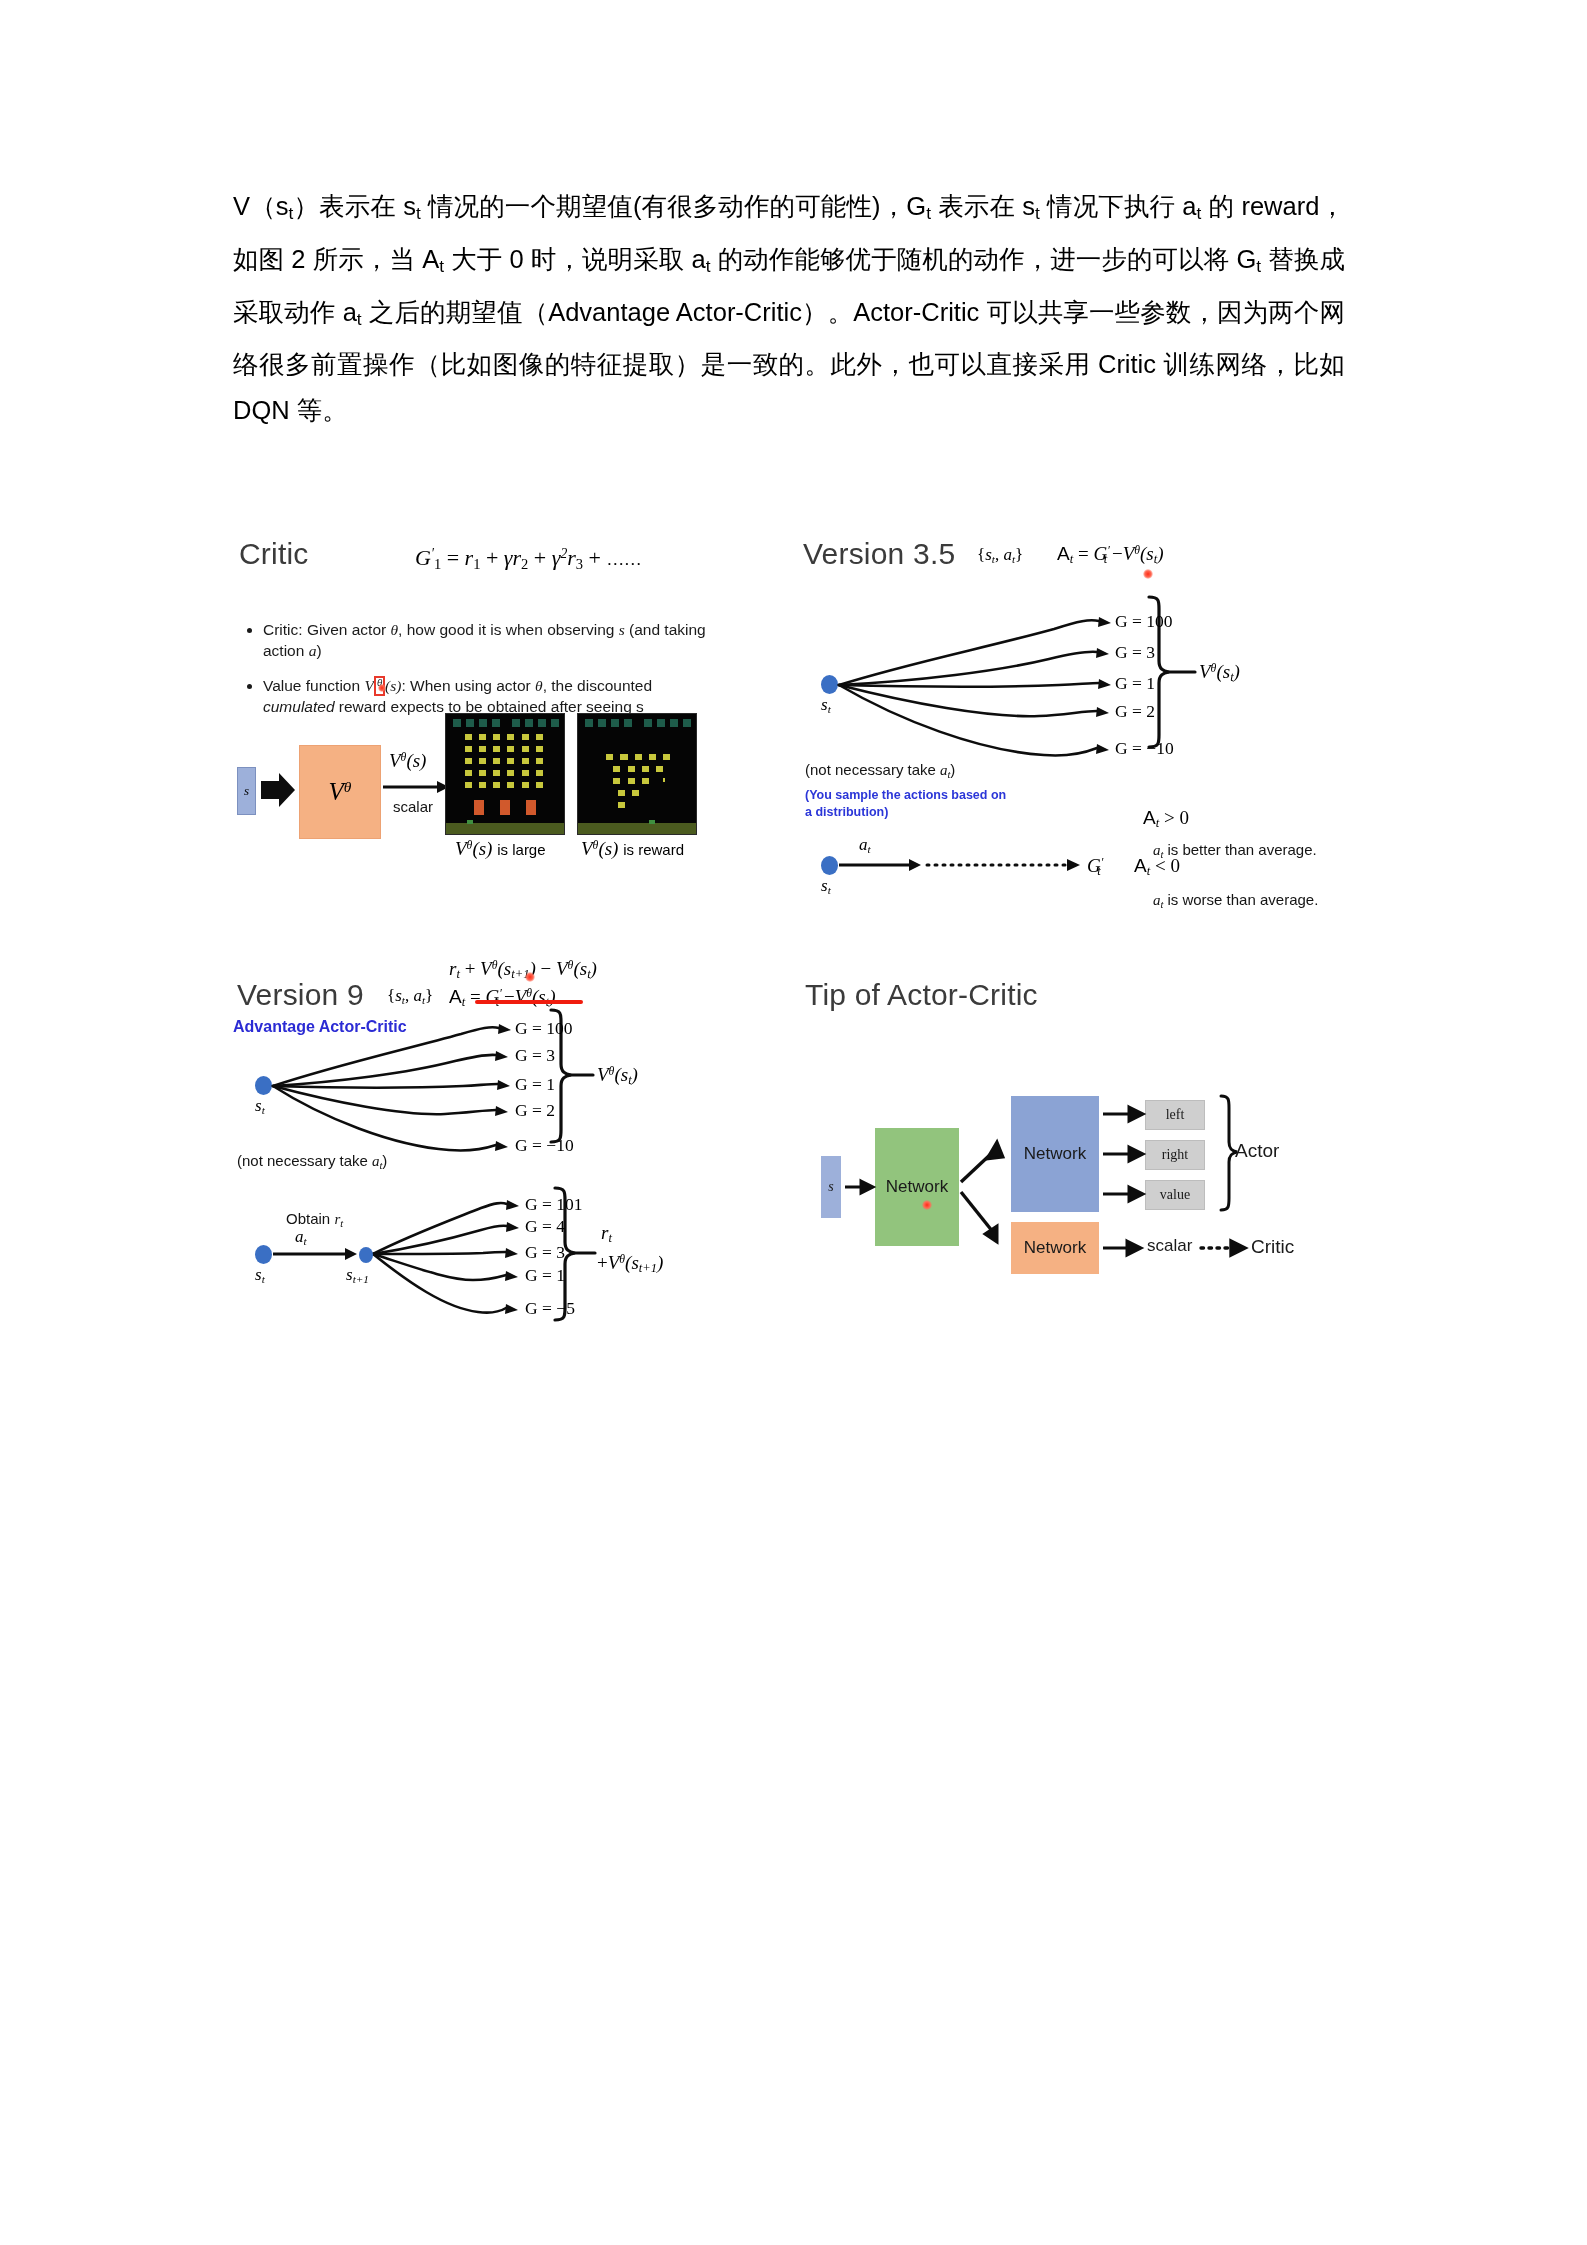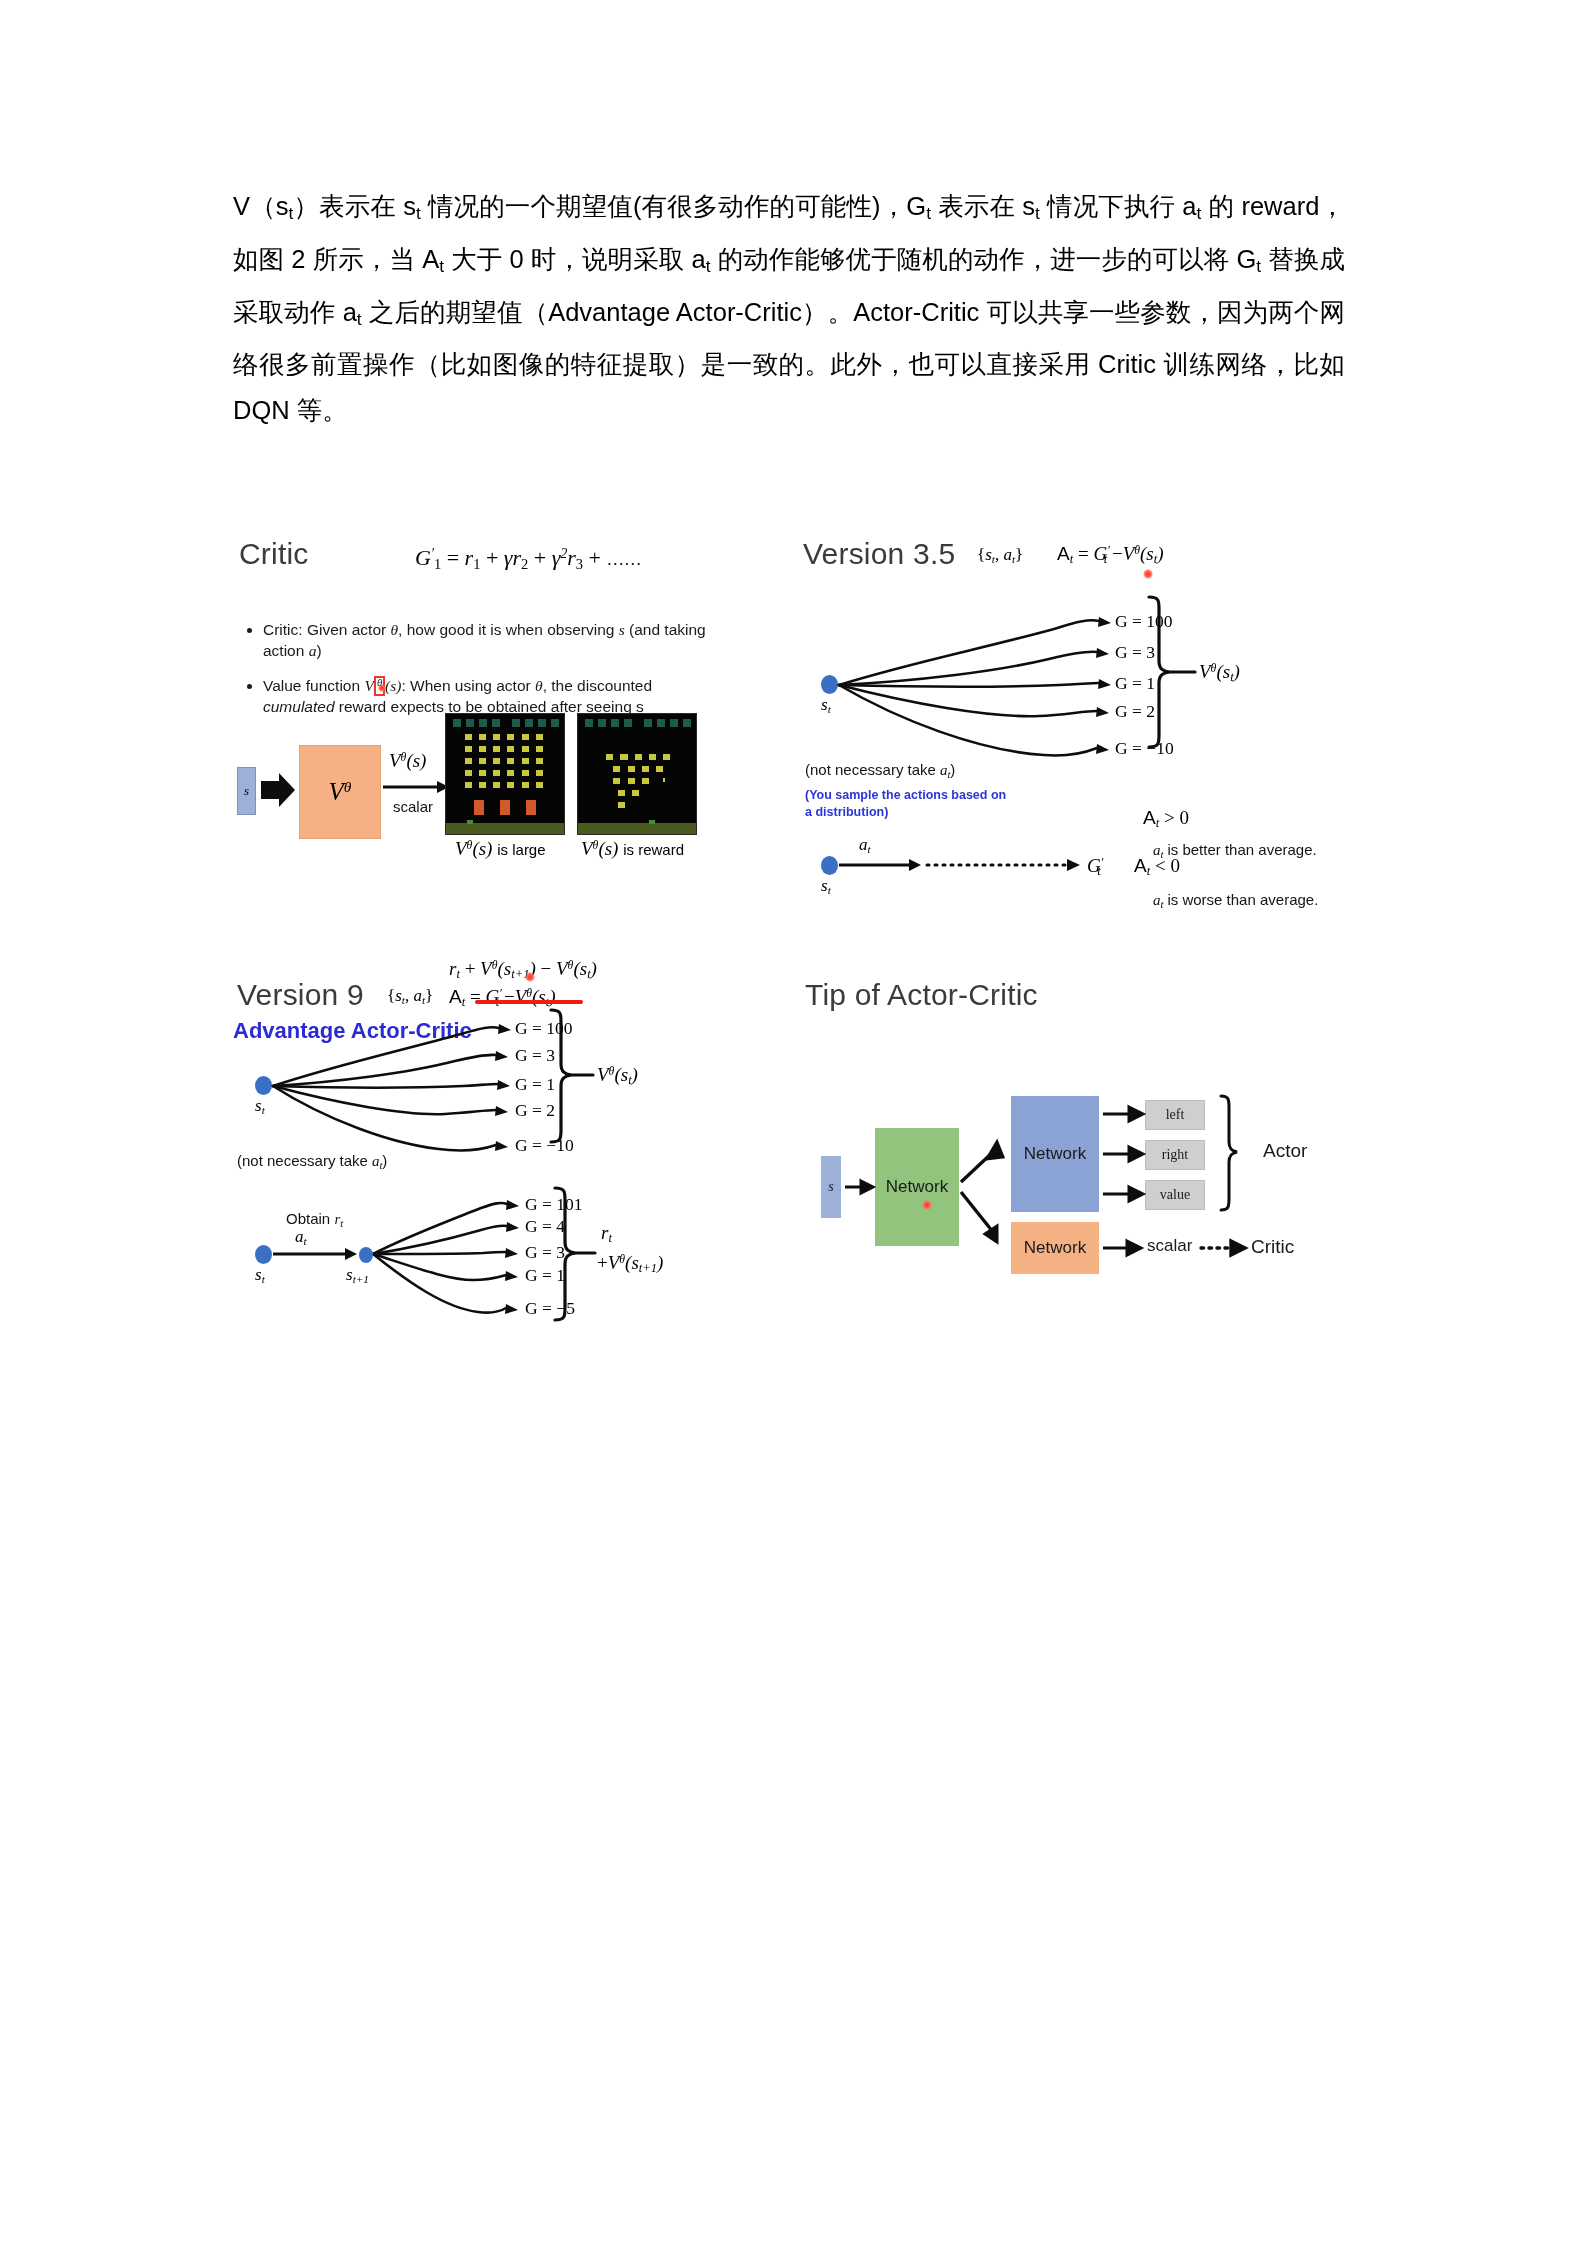--- a/index.html
+++ b/index.html
@@ -168,21 +168,21 @@
   .strike-red {
     position: absolute;
     background: #f01c0e;
     height: 3.5px;
     border-radius: 2px;
   }
   .adv-label {
     position: absolute;
     font-family: "Liberation Sans", "DejaVu Sans", sans-serif;
     font-weight: bold;
-    font-size: 22px;
+    font-size: 16px;
     color: #2b2bd4;
     white-space: nowrap;
   }
 
   
   .netbox {
     position: absolute;
     display: flex;
     align-items: center;
     justify-content: center;
@@ -594,18 +594,18 @@
       </g>
 
       <path d="M422,136 C430,136 430,140 430,148 L430,182 C430,189 433,191 438,192 C433,193 430,195 430,202 L430,238 C430,246 430,250 422,250" fill="none" stroke="#0d0d0d" stroke-width="3" stroke-linecap="round"></path>
 
       <g stroke="#0d0d0d" stroke-width="3.4" fill="#0d0d0d">
         <line x1="402" y1="288" x2="432" y2="288" stroke-dasharray="2.5,5.5" stroke-linecap="round"></line>
         <polygon points="432,281 446,288 432,295"></polygon>
       </g>
     </svg>
 
-    <div class="plain" style="left:464px; top:180px;">Actor</div>
+    <div class="plain" style="left:436px; top:180px;">Actor</div>
     <div class="plain" style="left:348px; top:276px; font-size:17px;">scalar</div>
     <div class="plain" style="left:452px; top:276px;">Critic</div>
   </div>
 
 </div>
 
 </body></html>

